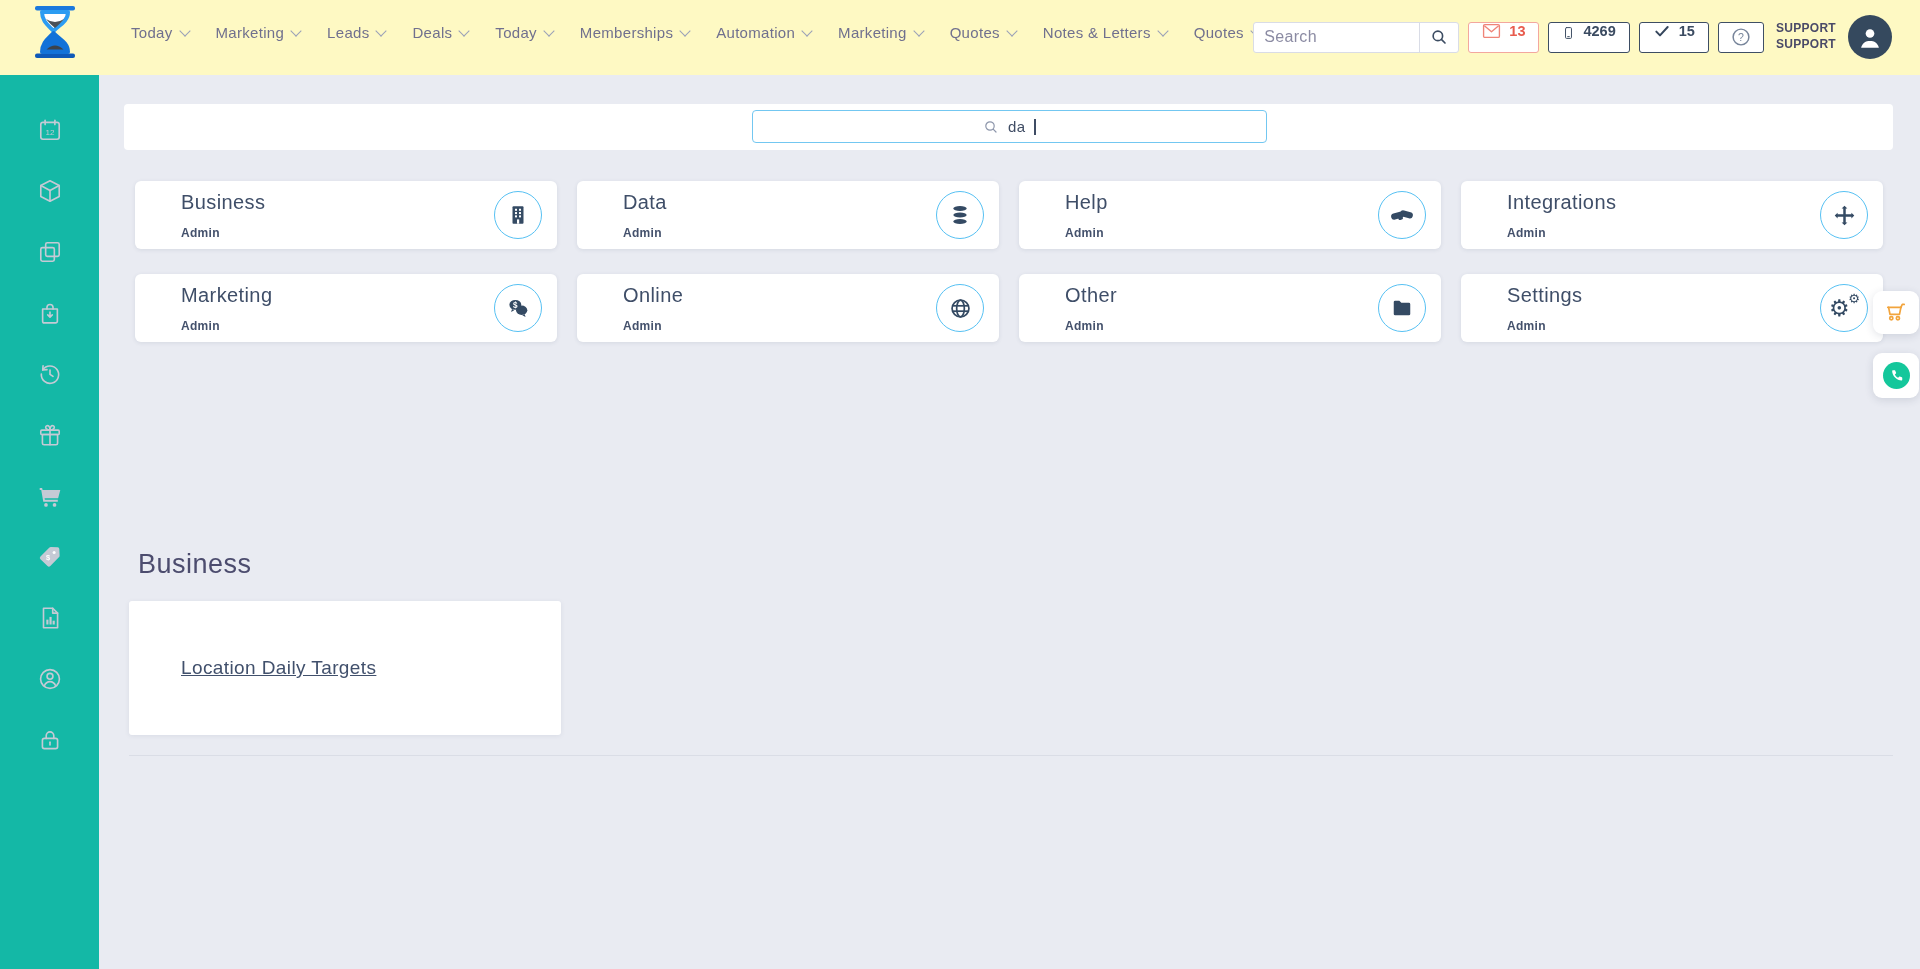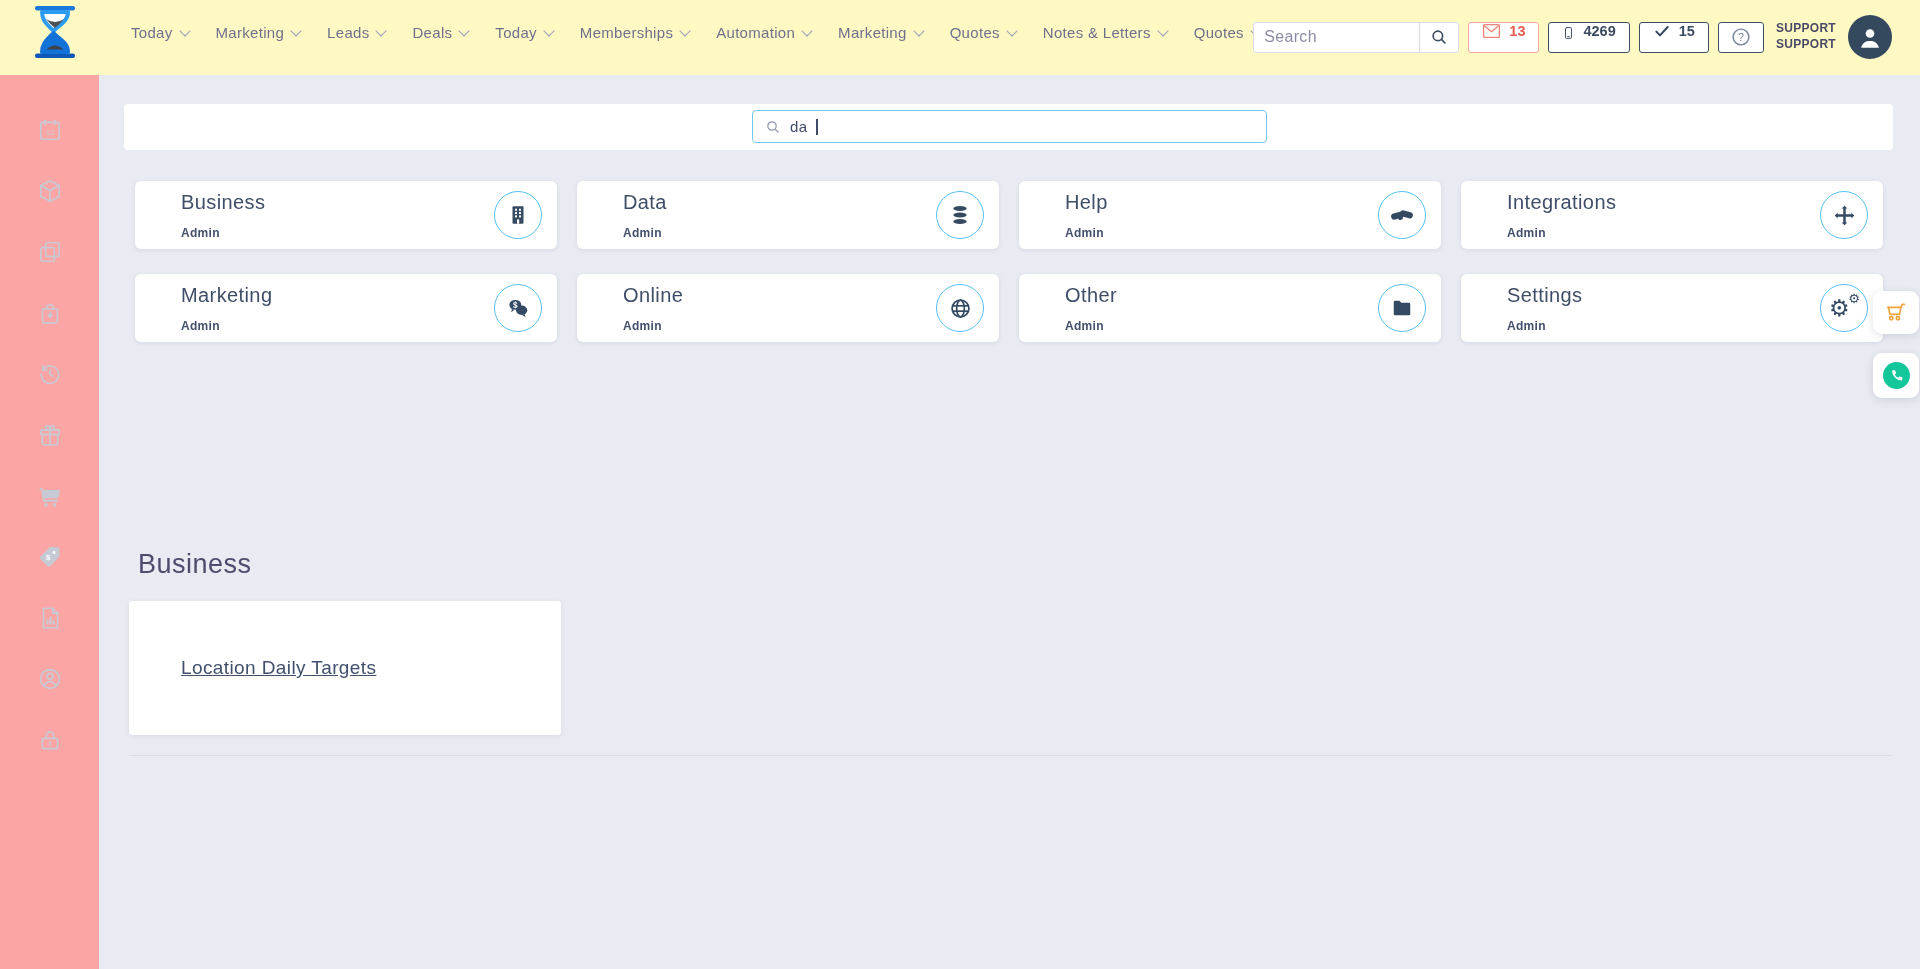--- a/index.html
+++ b/index.html
@@ -23,29 +23,29 @@
   .badge{height:31px;border:1px solid #3d4d63;border-radius:3px;background:#fff;box-sizing:border-box;
          display:flex;align-items:flex-start;justify-content:center;gap:8px;padding:0 13px;
          font-size:14.5px;color:#3b4b61;font-weight:600;cursor:pointer;}
   .badge.mail{border-color:#f3a79e;color:#e85c4e;}
   .help-btn{width:46px;height:31px;border:1px solid #3f4f65;border-radius:3px;background:#fff;box-sizing:border-box;
             display:flex;align-items:center;justify-content:center;cursor:pointer;}
   .user-name{font-size:12px;font-weight:700;color:#4a4a68;line-height:1.3;letter-spacing:.3px;margin:0 3px;}
   .avatar{width:44px;height:44px;border-radius:50%;background:#35495e;display:flex;align-items:center;
           justify-content:center;overflow:hidden;cursor:pointer;}
   
-  .sidebar{position:absolute;left:0;top:65px;width:99px;bottom:0;background:#fca5a5;z-index:4;
+  .sidebar{position:absolute;left:0;top:65px;width:99px;bottom:0;background:#14b8a6;z-index:4;
            display:flex;flex-direction:column;align-items:center;padding-top:52px;gap:35px;box-sizing:border-box;}
   .sb-item{width:26px;height:26px;cursor:pointer;}
   .sbi{fill:none;stroke:#c5cad5;stroke-width:1.5;stroke-linecap:round;stroke-linejoin:round;}
   
   .search-panel{position:absolute;left:124px;top:104px;width:1769px;height:46px;background:#fff;border-radius:4px;}
   .admin-search{position:absolute;left:752px;top:110px;width:515px;height:33px;background:#fff;
                 border:1px solid #73c7f1;border-radius:4px;display:flex;align-items:center;gap:9px;
-                padding:0 12px;box-sizing:border-box;cursor:text;}
+                padding:0 12px;box-sizing:border-box;cursor:text;justify-content:center;}
   .as-text{font-size:15px;color:#3f4c64;letter-spacing:.3px;}
   .caret{width:1.5px;height:16px;background:#3f4c64;animation:blink 1s steps(1) infinite;}
   @keyframes blink{50%{opacity:0;}}
   
   .cards{position:absolute;left:135px;top:181px;display:grid;grid-template-columns:repeat(4,422px);gap:25px 20px;}
   .card{height:68px;background:#fff;border-radius:6px;box-shadow:0 1px 4px rgba(44,56,88,.10);
         display:flex;align-items:center;justify-content:space-between;padding:0 15px 0 46px;
         box-sizing:border-box;cursor:pointer;}
   .c-title{font-size:20px;color:#3f4e68;letter-spacing:.4px;}
   .c-sub{font-size:12px;color:#44516c;font-weight:600;margin-top:12px;letter-spacing:.3px;}

